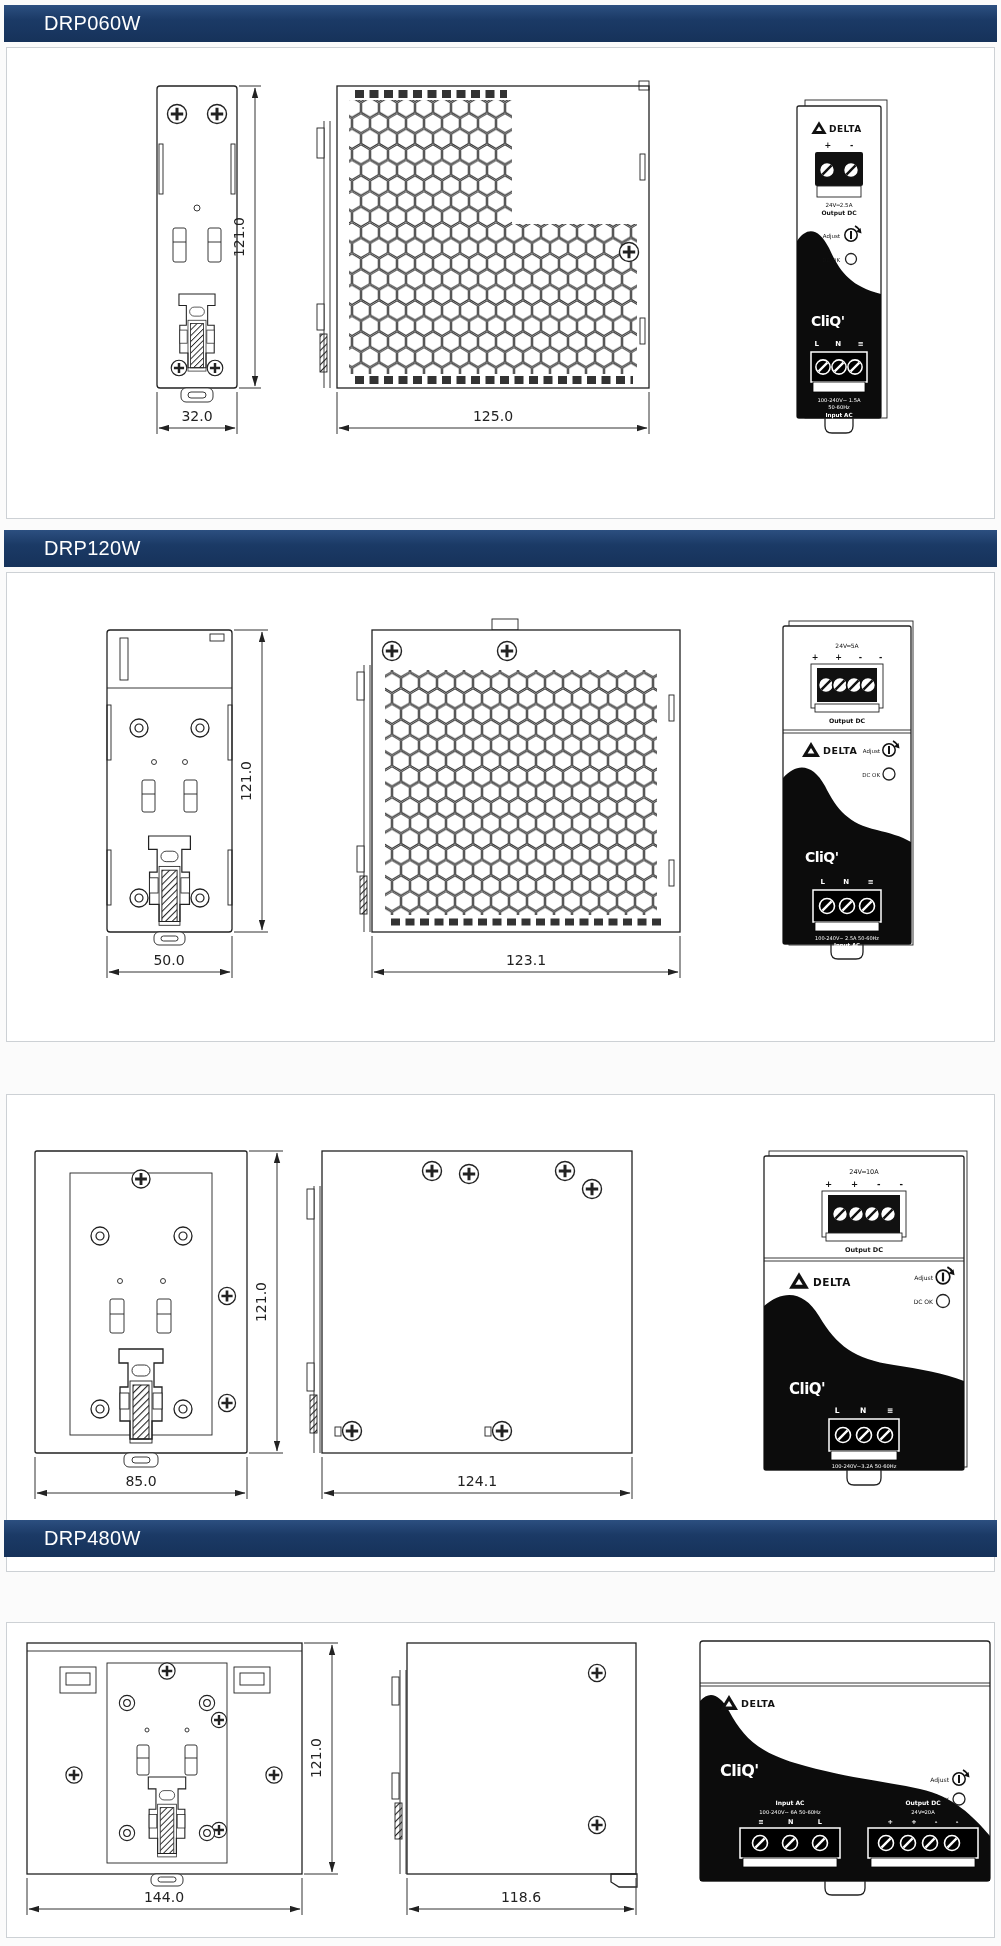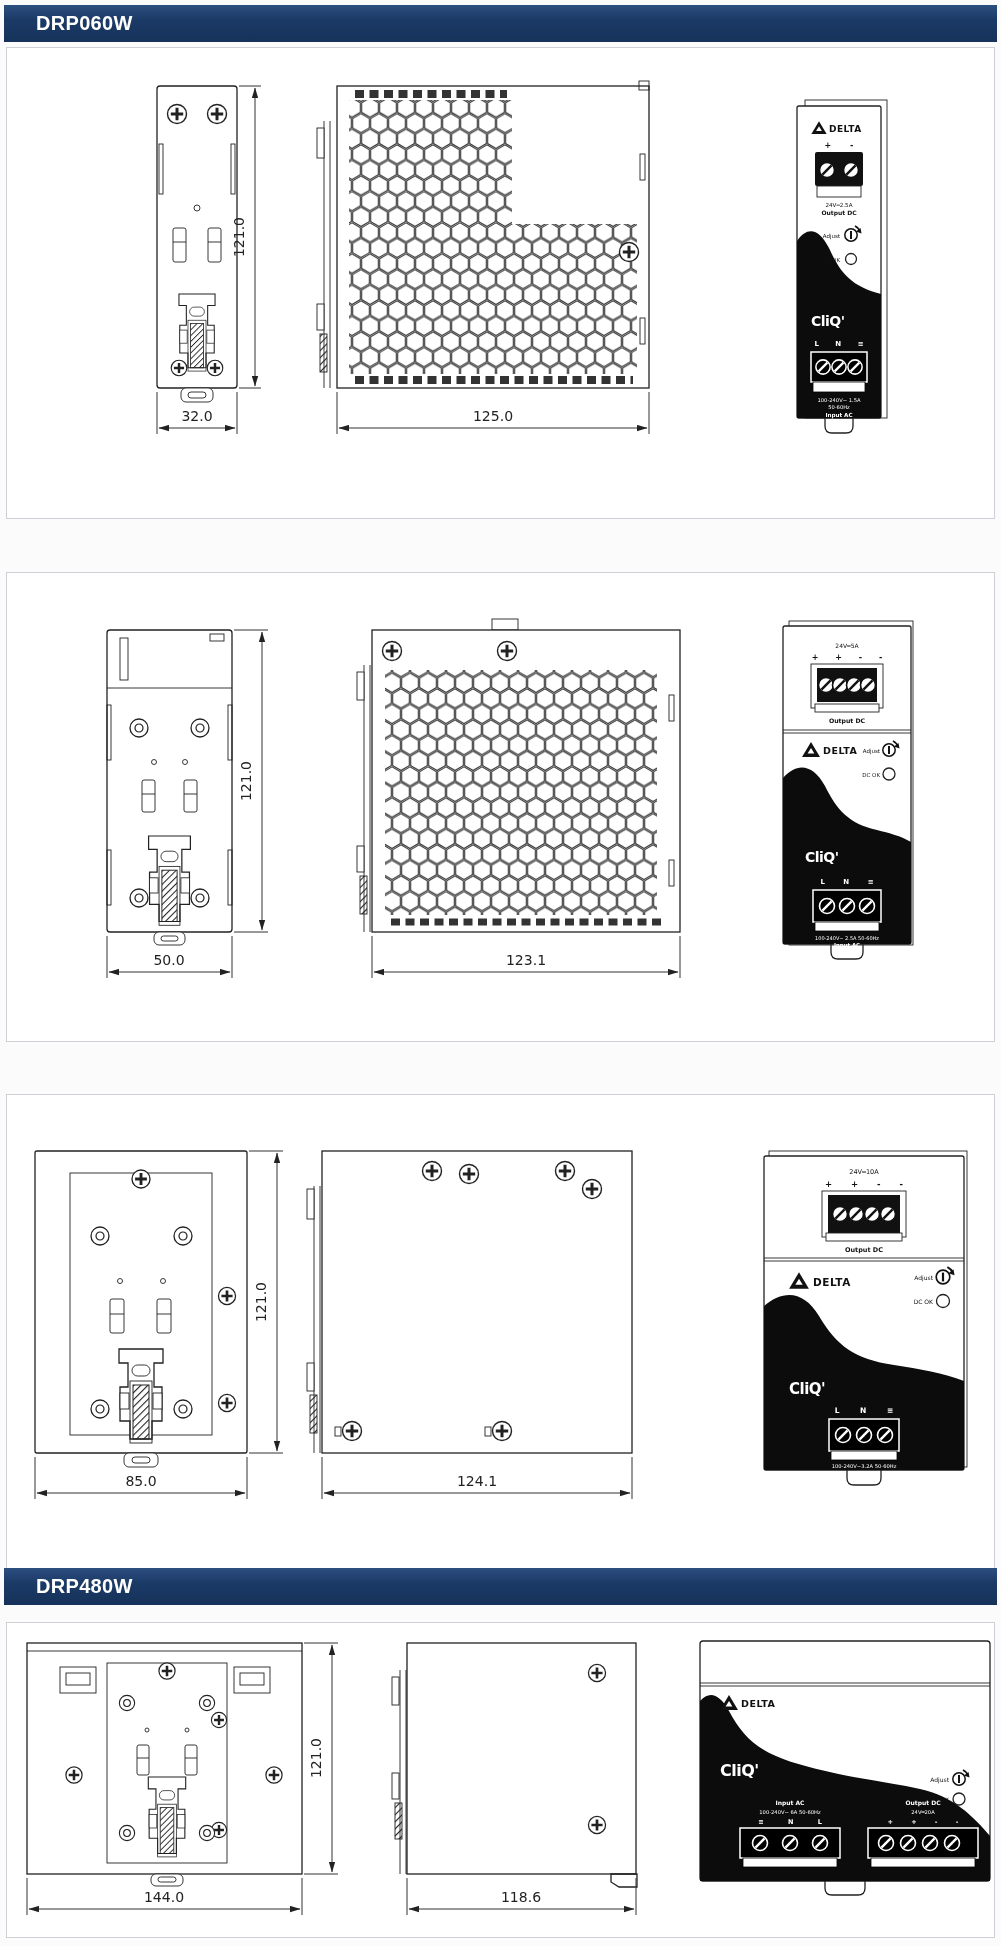--- a/index.html
+++ b/index.html
@@ -1,20 +1,20 @@
 <!DOCTYPE html>
 <html><head>
 <meta charset="utf-8">
 <style>
   html,body{margin:0;padding:0;background:#fbfbfb;}
   #stage{position:relative;width:1001px;height:1946px;background:#fbfbfb;overflow:hidden;
          font-family:"Liberation Sans",sans-serif;}
   .hdr{position:absolute;left:4px;width:993px;height:37px;
        background:linear-gradient(#2c4f80 0%,#1b3a66 40%,#16325a 100%);
-       color:#fff;font-weight:bold;font-size:20px;line-height:37px;padding-left:32px;
+       color:#fff;font-weight:normal;font-size:20px;line-height:37px;padding-left:40px;
        box-sizing:border-box;letter-spacing:0.3px;}
   .panel{position:absolute;left:6px;width:989px;background:#ffffff;border:1px solid #cdd1d5;
          box-sizing:border-box;}
   .panel svg{position:absolute;}
   .ln{fill:none;stroke:#222;stroke-width:1.3;}
   .lnf{fill:#fff;stroke:#222;stroke-width:1.3;}
   .thin{stroke-width:0.9;}
   .dim{stroke:#333;stroke-width:1;fill:none;}
   .dimtxt{font:14px "DejaVu Sans",sans-serif;fill:#222;}
   .ftxt{font-family:"DejaVu Sans",sans-serif;fill:#111;}
@@ -159,20 +159,21 @@
       <use href="#tscreww" transform="translate(66,281) scale(0.95)"></use>
       <rect x="24" y="296" width="52" height="10" fill="#fff" stroke="#000" stroke-width="0.8"></rect>
     </g>
     <text class="fw" x="50" y="316" font-size="5.2" text-anchor="middle">100-240V~ 1.5A</text>
     <text class="fw" x="50" y="323" font-size="5.2" text-anchor="middle">50-60Hz</text>
     <text class="fw bold" x="50" y="331" font-size="5.6" text-anchor="middle">Input AC</text>
     <path class="ln" d="M36,332 v8 q0,7 7,7 h14 q7,0 7,-7 v-8"></path>
   </svg>
 </div>
 
+<div class="hdr" style="top:530px">DRP120W</div>
 <div class="panel" style="top:572px;height:470px">
 
   <svg style="left:75px;top:37px" width="220" height="400" viewBox="0 0 220 400">
     <rect x="25" y="20" width="125" height="302" rx="3" class="lnf"></rect>
     <line x1="25" y1="78" x2="150" y2="78" class="ln thin"></line>
     <rect x="38" y="28" width="8" height="42" class="ln thin"></rect>
     <rect x="128" y="24" width="14" height="7" class="ln thin"></rect>
     <use href="#boss" transform="translate(57,118)"></use>
         <use href="#boss" transform="translate(118,118)"></use>
     <use href="#boss" transform="translate(57,288)"></use>
@@ -342,21 +343,21 @@
       <use href="#tscreww" transform="translate(105,294)"></use>
       <use href="#tscreww" transform="translate(126,294)"></use>
       <rect x="72" y="310" width="66" height="9" fill="#fff" stroke="#000" stroke-width="0.8"></rect>
     </g>
     <text class="fw" x="105" y="327" font-size="5.2" text-anchor="middle">100-240V~3.2A 50-60Hz</text>
     <text class="fw bold" x="105" y="334" font-size="5.4" text-anchor="middle">Input AC</text>
     <path class="ln" d="M88,329 v8 q0,7 7,7 h20 q7,0 7,-7 v-8"></path>
   </svg>
 </div>
 
-<div class="hdr" style="top:1568px">DRP480W</div>
+<div class="hdr" style="top:1520px">DRP480W</div>
 <div class="panel" style="top:1622px;height:316px">
 
   <svg style="left:5px;top:2px" width="330" height="300" viewBox="0 0 330 300">
     <rect x="15" y="18" width="275" height="231" class="lnf"></rect>
     <line x1="15" y1="26" x2="290" y2="26" class="ln thin"></line>
     <g>
       <rect x="48" y="42" width="36" height="26" class="ln thin"></rect>
       <rect x="54" y="48" width="24" height="12" class="ln thin"></rect>
     </g>
     <g>

